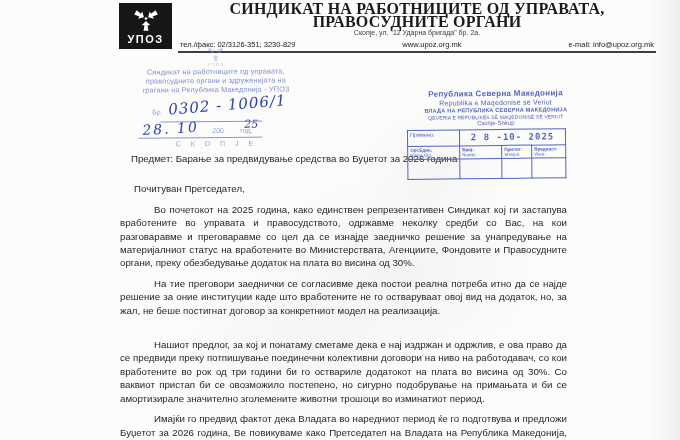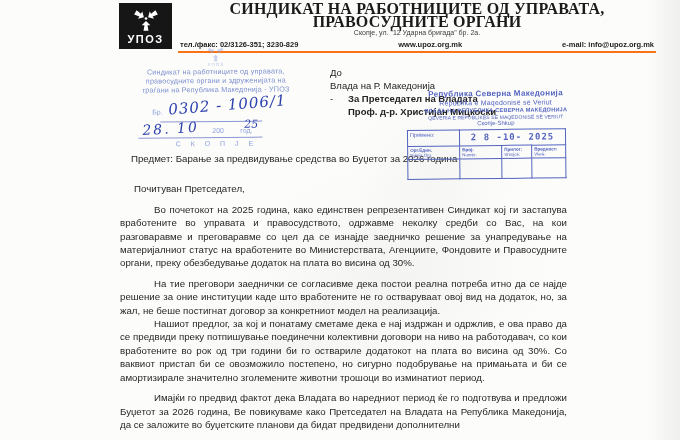--- a/index.html
+++ b/index.html
@@ -40,22 +40,22 @@
     position:absolute;left:178px;top:2px;width:478px;text-align:center;
   }
   .lh-title{
     font-family:"Liberation Serif", serif;font-weight:bold;
     font-size:16px;line-height:13px;color:#1a1a1a;letter-spacing:0.2px;
   }
   .lh-addr{font-size:7px;color:#3a3a3a;margin-top:1px;}
   .lh-contacts{
     display:flex;justify-content:space-between;align-items:flex-end;
     margin-top:4px;padding:0 2px 2px 2px;
-    border-bottom:2px solid #f97316;
-    font-size:7.5px;font-weight:bold;color:#222;
+    border-bottom:2px solid #404040;
+    font-size:7.5px;font-weight:normal;color:#222;
   }
 
   
   .recipient{
     position:absolute;left:330px;top:66px;
     font-size:9.5px;line-height:13px;color:#222;
   }
   .recipient .b{font-weight:bold;}
   .recipient .dash-row{display:flex;}
   .recipient .dash{width:18px;}
@@ -130,21 +130,21 @@
   
   .body-block{
     position:absolute;left:120px;top:152px;width:447px;
     font-size:9.7px;line-height:13.4px;color:#262626;
   }
   .subject{margin:0;padding-left:11px;}
   .salutation{margin:17px 0 0 14px;}
   .para{
     margin:7px 0 0 0;text-align:justify;text-indent:34px;
   }
-  .para.gap{margin-top:0;}
+  .para.gap{margin-top:21px;}
 </style>
 </head>
 <body>
 
 <div class="page">
   <div class="scan-blobs"></div>
 
   <div class="logo">
     <svg viewBox="-22 -22 44 44">
       <g fill="#ffffff">
@@ -189,29 +189,20 @@
     <div class="st-date-row">
       <span class="st-date-value hand">28. 10</span>
       <span class="st-date-printed">200</span>
       <span class="st-date-year hand">25</span>
       <span class="st-date-suffix">год.</span>
       <span class="st-date-underline"></span>
     </div>
     <div class="st-city">С К О П Ј Е</div>
   </div>
 
-  <div class="recipient">
-    <div>До</div>
-    <div>Влада на Р. Македонија</div>
-    <div class="dash-row">
-      <span class="dash">-</span>
-      <span class="b">За Претседател на Владата</span>
-    </div>
-    <div class="ind b">Проф. д-р. Христијан Мицкоски</div>
-  </div>
 
   <div class="body-block">
     <p class="subject">Предмет: Барање за предвидување средства во Буџетот за 2026 година</p>
     <p class="salutation">Почитуван Претседател,</p>
     <p class="para">Во почетокот на 2025 година, како единствен репрезентативен Синдикат кој ги застапува вработените во управата и правосудството, одржавме неколку средби со Вас, на кои разговаравме и преговаравме со цел да се изнајде заедничко решение за унапредување на материјалниот статус на вработените во Министерствата, Агенциите, Фондовите и Правосудните органи, преку обезбедување додаток на плата во висина од 30%.</p>
     <p class="para">На тие преговори заеднички се согласивме дека постои реална потреба итно да се најде решение за оние институции каде што вработените не го остваруваат овој вид на додаток, но, за жал, не беше постигнат договор за конкретниот модел на реализација.</p>
     <p class="para gap">Нашиот предлог, за кој и понатаму сметаме дека е нај издржан и одржлив, е ова право да се предвиди преку потпишување поединечни колективни договори на ниво на работодавач, со кои вработените во рок од три години би го оствариле додатокот на плата во висина од 30%. Со ваквиот пристап би се овозможило постепено, но сигурно подобрување на примањата и би се амортизирале значително зголемените животни трошоци во изминатиот период.</p>
     <p class="para">Имајќи го предвид фактот дека Владата во наредниот период ќе го подготвува и предложи Буџетот за 2026 година, Ве повикуваме како Претседател на Владата на Република Македонија, да се заложите во буџетските планови да бидат предвидени дополнителни</p>
   </div>
 

